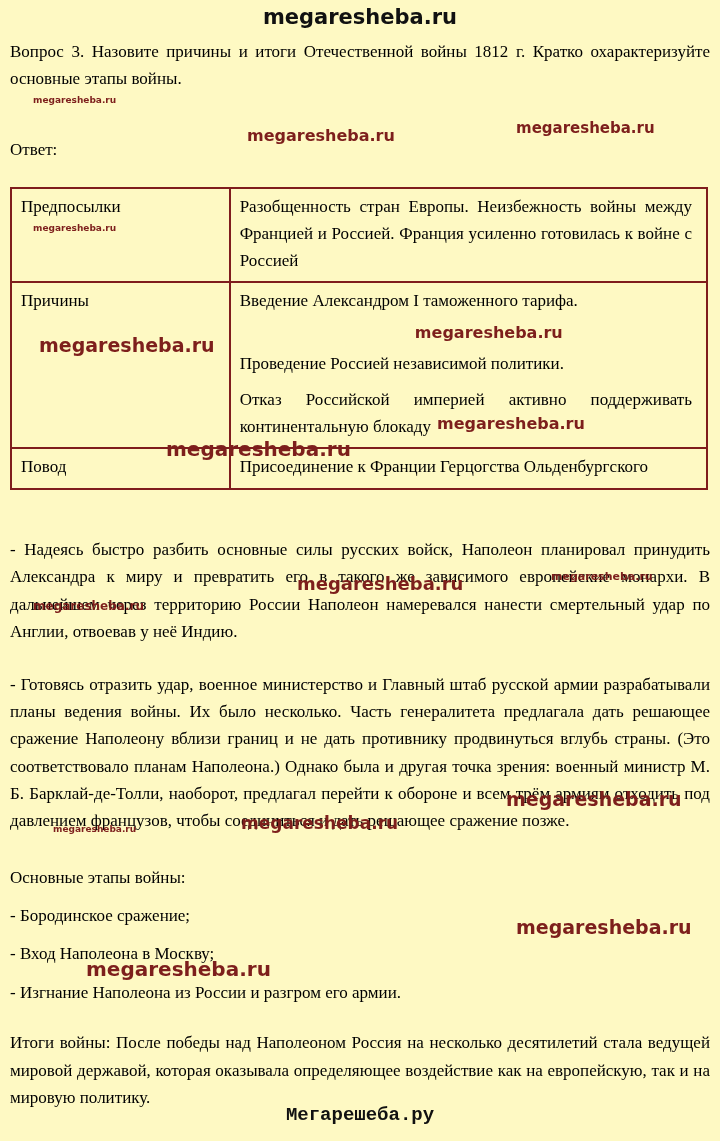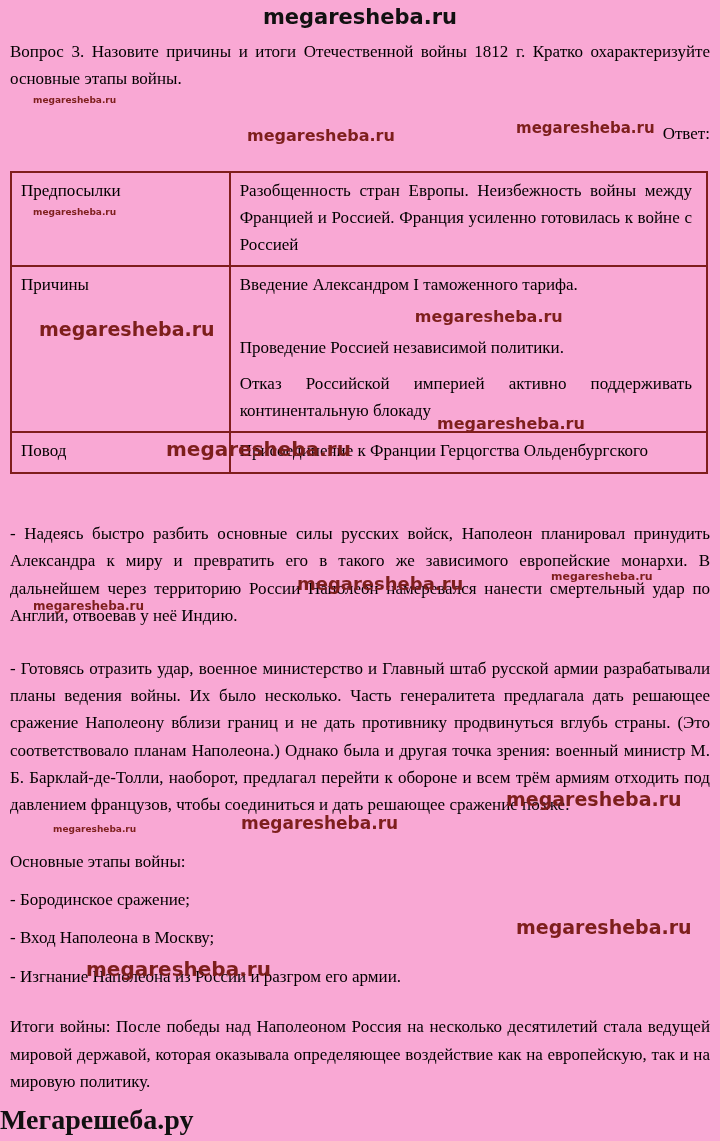--- a/index.html
+++ b/index.html
@@ -1,37 +1,37 @@
 <!DOCTYPE html>
 <html lang="ru" style="--watermark: #7d1f1c;"><head>
 <meta charset="utf-8">
 <style>
   * { margin:0; padding:0; box-sizing:border-box; }
   html,body { background:#ffffff; }
   .page {
     position:relative;
     width:720px; height:1141px;
     margin:0 auto;
-    background:#f9a8d4;
+    background:#fef9c3;
     color:#000;
     font-family:"Liberation Serif", serif;
     font-size:17px;
     overflow:hidden;
     padding:0 10px;
   }
   .site-header {
     padding-top:5px;
     text-align:center;
     font-family:"DejaVu Sans", sans-serif;
     font-weight:bold;
     font-size:21px;
     color:#111;
   }
   .question { margin-top:10px; text-align:justify; line-height:1.58; }
-  .answer-label { margin-top:30px; line-height:1.3;text-align:right; }
+  .answer-label { margin-top:46px; line-height:1.3; }
 
   table.causes { border-collapse:collapse; margin-top:26px; width:698px; border:2px solid #000; }
   table.causes td { border:2px solid #7f1d1d; vertical-align:top; padding:5px 14px 7px 9px; line-height:1.58; }
   td.term-cell { width:183px; }
   td.def-cell { text-align:justify; }
   .cell-p { margin-bottom:9px; text-align:justify; }
   .cell-p:last-child { margin-bottom:0; }
 
   
   .wm {
@@ -64,24 +64,24 @@
   .p-napoleon-plan { margin-top:46px; }
   .p-russian-plan  { margin-top:26px; }
 
   .stages-heading { margin-top:32px; line-height:1.4; }
   .stage-item { margin-top:13px; line-height:1.5; }
   .results-p { margin-top:24px; text-align:justify; line-height:1.6; }
 
   .site-footer {
     position:absolute;
     left:0; right:0; top:1104px;
-    text-align:left;
-    font-family:Liberation Serif, serif;
+    text-align:center;
+    font-family:Liberation Mono, monospace;
     font-weight:bold;
-    font-size:28px;
+    font-size:19px;
     color:#111;
   }
 </style>
 </head>
 <body>
 
 <div class="page">
 
   <div class="site-header">megaresheba.ru</div>
 

